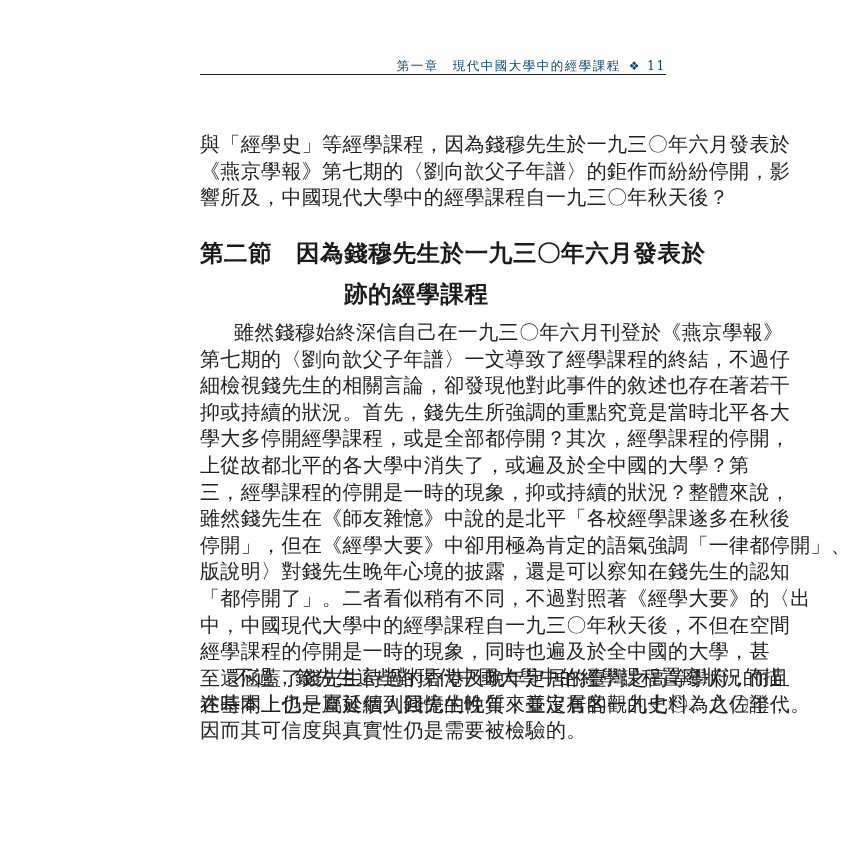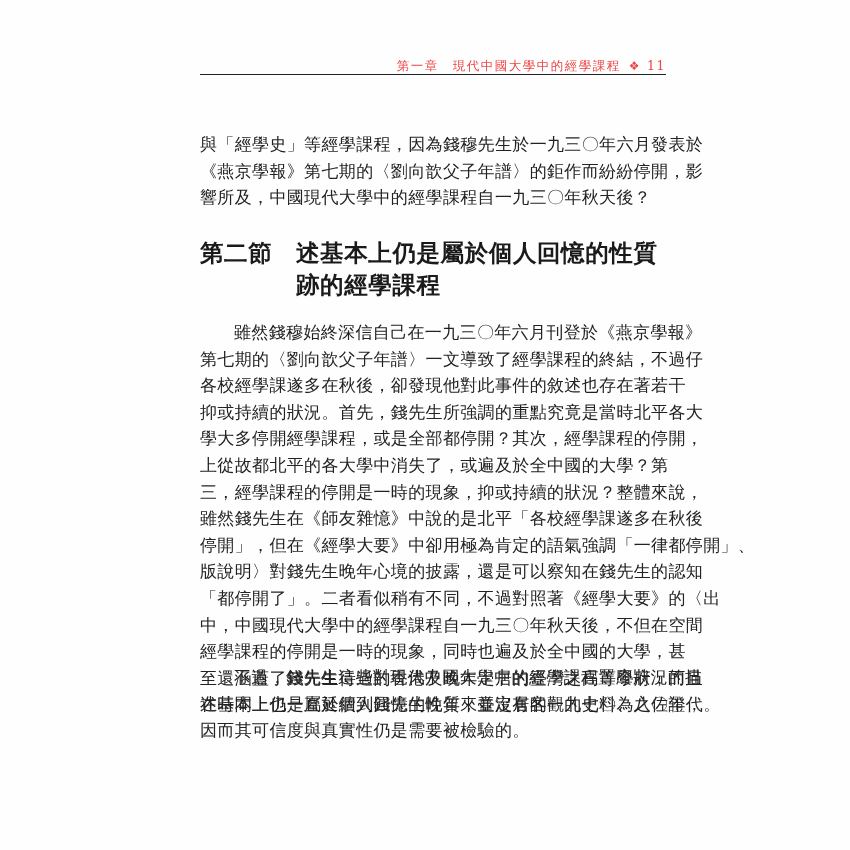--- a/index.html
+++ b/index.html
@@ -23,42 +23,42 @@
     .running-header {
       position: absolute;
       left: 200px;
       top: 58px;
       width: 466px;
       height: 16px;
       text-align: right;
       font-family: "DejaVu Serif", serif;
       font-size: 12.5px;
       letter-spacing: 1.5px;
-      color: #ef4444;
+      color: #0c4a6e;
       white-space: nowrap;
     }
     .running-header .chapter { margin-right: 14px; }
     .running-header .ornament {
       margin: 0 6px 0 8px;
       font-size: 12px;
     }
     .header-rule {
       position: absolute;
       left: 200px;
       top: 74px;
       width: 466px;
       height: 0;
       border-top: 1.3px solid #222;
     }
     .body-text {
       position: absolute;
       left: 200px;
       width: 468px;
       font-family: "DejaVu Serif", serif;
-      font-size: 17px;
+      font-size: 20px;
       line-height: 26.6px;
       color: #222;
       letter-spacing: 0.35px;
     }
     .body-text .line {
       display: block;
       white-space: nowrap;
       text-align: justify;
       text-align-last: justify;
       height: 26.6px;
@@ -87,21 +87,21 @@
       left: 0;
       top: 0;
       white-space: nowrap;
     }
     .section-heading .title-line {
       position: absolute;
       left: 96px;
       white-space: nowrap;
     }
     .section-heading .title-line.l1 { top: 0; }
-    .section-heading .title-line.l2 { top: 32px; }
+    .section-heading .title-line.l2 { top: 41px; margin-left: 48px; }
     .para-main { top: 319px; }
     .para-final { top: 664px; }
   </style>
 </head>
 <body>
 
 <div class="page">
 
   <div class="running-header">
     <span class="chapter">第一章</span><span>現代中國大學中的經學課程</span><span class="ornament">❖</span><span>11</span>
@@ -109,28 +109,28 @@
   <div class="header-rule"></div>
 
   <div class="body-text para-continued">
     <span class="line">與「經學史」等經學課程，因為錢穆先生於一九三〇年六月發表於</span>
     <span class="line">《燕京學報》第七期的〈劉向歆父子年譜〉的鉅作而紛紛停開，影</span>
     <span class="line last">響所及，中國現代大學中的經學課程自一九三〇年秋天後？</span>
   </div>
 
   <div class="section-heading">
     <span class="label">第二節</span>
-    <span class="title-line l1">述基本上仍是屬於個人回憶的性質</span>
+    <span class="title-line l1">因為錢穆先生於一九三〇年六月發表於</span>
     <span class="title-line l2">跡的經學課程</span>
   </div>
 
   <div class="body-text para-main">
     <span class="line indent">雖然錢穆始終深信自己在一九三〇年六月刊登於《燕京學報》</span>
     <span class="line">第七期的〈劉向歆父子年譜〉一文導致了經學課程的終結，不過仔</span>
-    <span class="line">各校經學課遂多在秋後，卻發現他對此事件的敘述也存在著若干</span>
+    <span class="line">細檢視錢先生的相關言論，卻發現他對此事件的敘述也存在著若干</span>
     <span class="line">抑或持續的狀況。首先，錢先生所強調的重點究竟是當時北平各大</span>
     <span class="line">學大多停開經學課程，或是全部都停開？其次，經學課程的停開，</span>
     <span class="line">上從故都北平的各大學中消失了，或遍及於全中國的大學？第</span>
     <span class="line">三，經學課程的停開是一時的現象，抑或持續的狀況？整體來說，</span>
     <span class="line">雖然錢先生在《師友雜憶》中說的是北平「各校經學課遂多在秋後</span>
     <span class="line">停開」，但在《經學大要》中卻用極為肯定的語氣強調「一律都停開」、</span>
     <span class="line">版說明〉對錢先生晚年心境的披露，還是可以察知在錢先生的認知</span>
     <span class="line">「都停開了」。二者看似稍有不同，不過對照著《經學大要》的〈出</span>
     <span class="line">中，中國現代大學中的經學課程自一九三〇年秋天後，不但在空間</span>
     <span class="line">經學課程的停開是一時的現象，同時也遍及於全中國的大學，甚</span>

